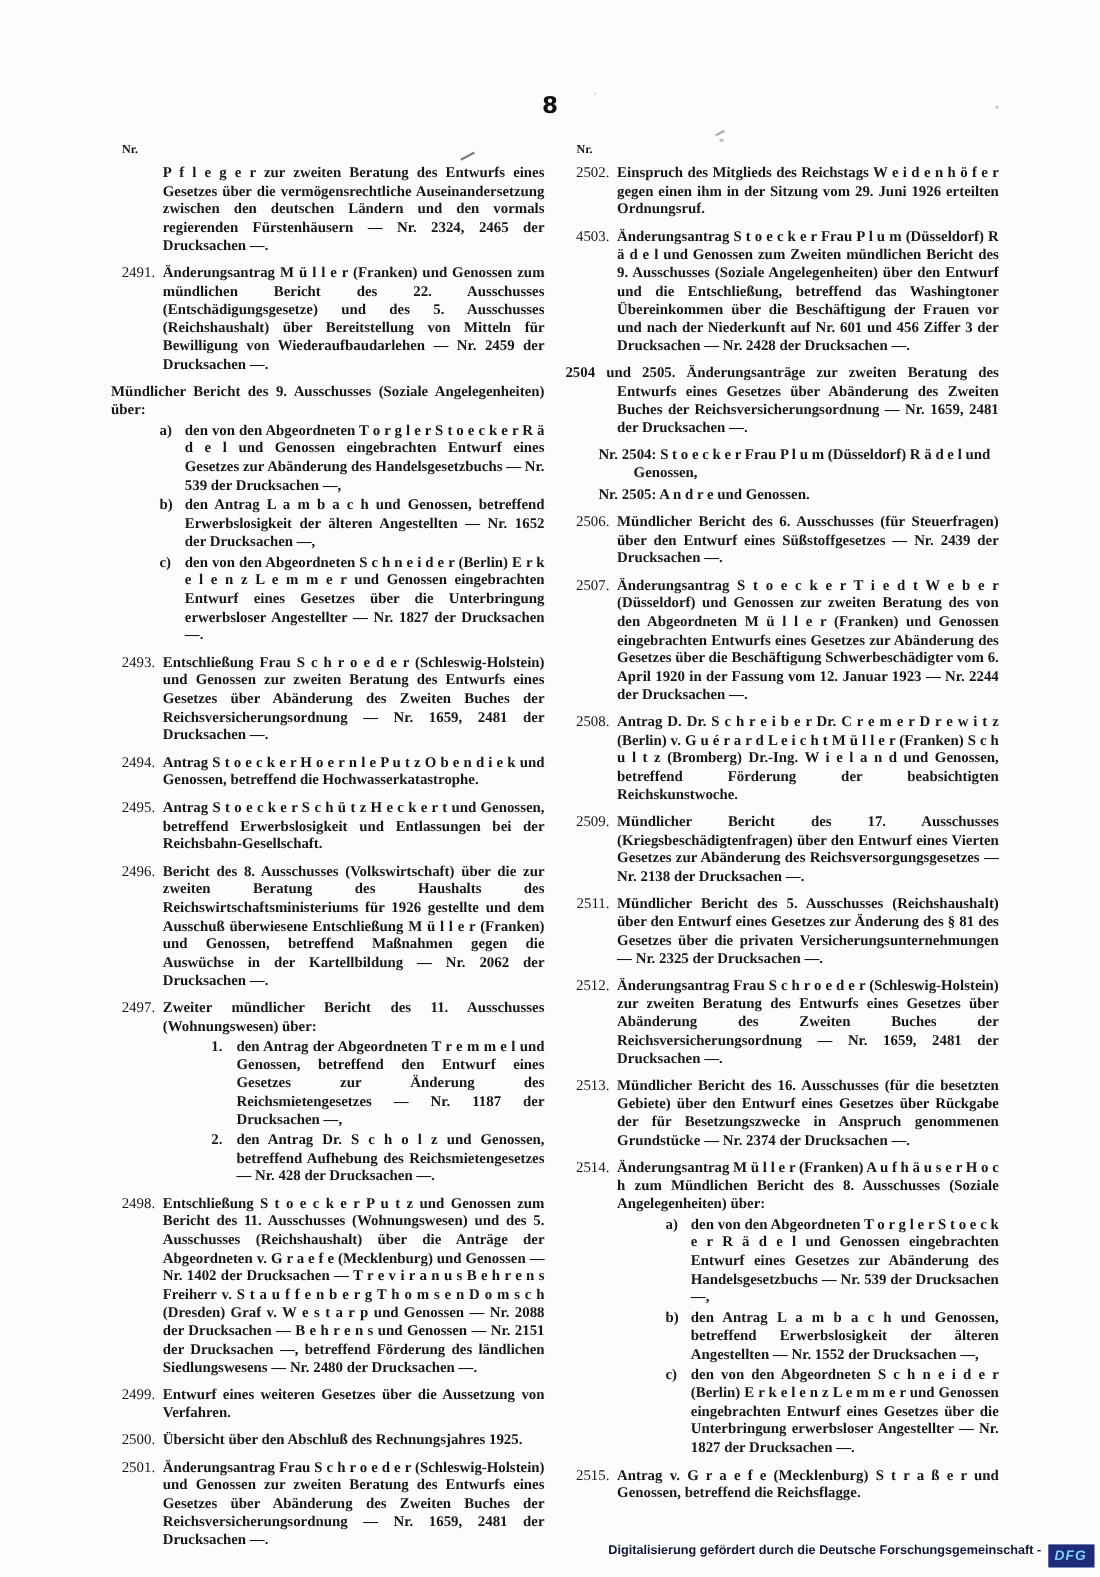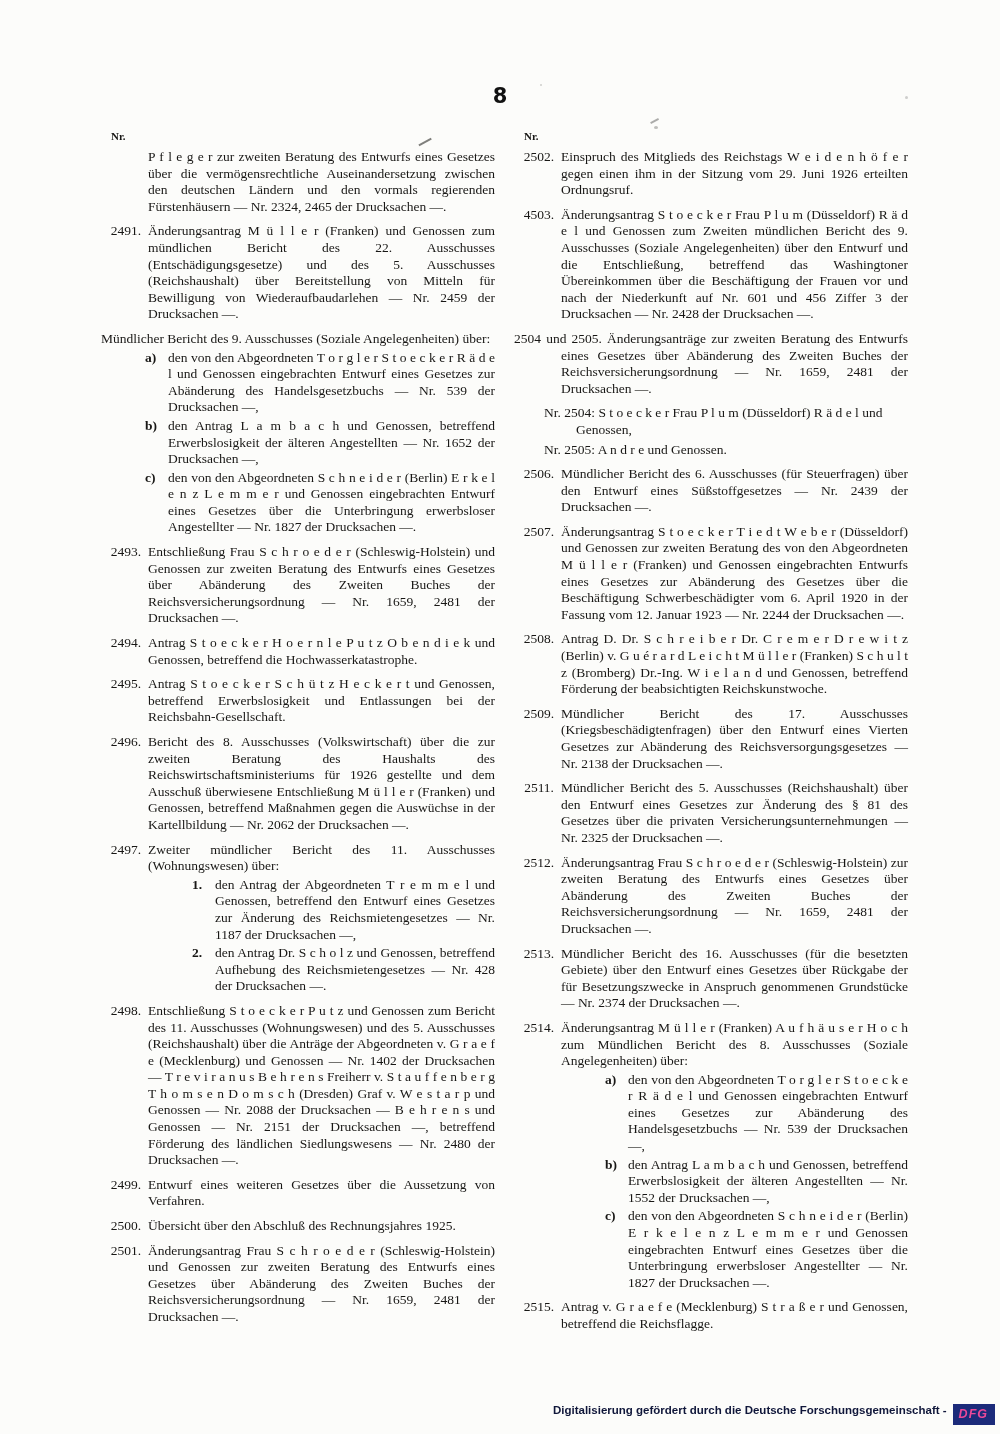--- a/index.html
+++ b/index.html
@@ -20,37 +20,37 @@
   #col-0 { left:101px; }
   #col-1 { left:514px; }
   .nr-label { font-size:11px; font-weight:bold; margin:0 0 7px 10px; }
   .entry { display:flex; margin-bottom:8px; }
   .enum {
     width:40px; flex:none; font-weight:normal; font-size:13.5px;
     line-height:16.6px; padding-right:7px; text-align:right; white-space:nowrap;
   }
   .ebody { flex:1; min-width:0; }
   .etext, .hang, .subtext, .ref {
-    font-weight:normal; font-size:13.5px; line-height:16.6px;
+    font-weight:bold; font-size:13.5px; line-height:16.6px;
     text-align:justify;
   }
   .hang { padding-left:47px; text-indent:-47px; margin-bottom:8px; }
   .sub { display:flex; margin-left:44px; margin-top:2px; }
   .sublabel { width:23px; flex:none; font-weight:bold; font-size:13.5px; line-height:16.6px; }
   .subtext { flex:1; min-width:0; }
   .ref { margin-left:30px; padding-left:32px; text-indent:-32px; margin-top:3px; text-align:left; }
   .footer {
     position:absolute; top:1404px; right:5px;
     display:flex; align-items:flex-start;
     font-family:"Liberation Sans", sans-serif;
     font-weight:bold; font-size:11.5px; color:#10173a;
   }
   .dfg-logo {
     display:inline-block; margin-left:6px;
-    background:#1c2b7a; color:#ec4899;
+    background:#1c2b7a; color:#7dd3fc;
     font-family:"Liberation Sans", sans-serif;
     font-weight:bold; font-size:12.5px; font-style:italic;
     letter-spacing:1px; padding:3px 7px 4px 6px;
   }
   .speck { position:absolute; background:#8a8a86; border-radius:50%; }
   .s1 { left:654px; top:126px; width:4px; height:3px; opacity:.55; }
   .s2 { left:905px; top:96px;  width:3px; height:3px; opacity:.4; }
   .s3 { left:540px; top:84px;  width:2px; height:2px; opacity:.4; }
   .stroke {
     position:absolute; background:#4a4a46; opacity:.7;

